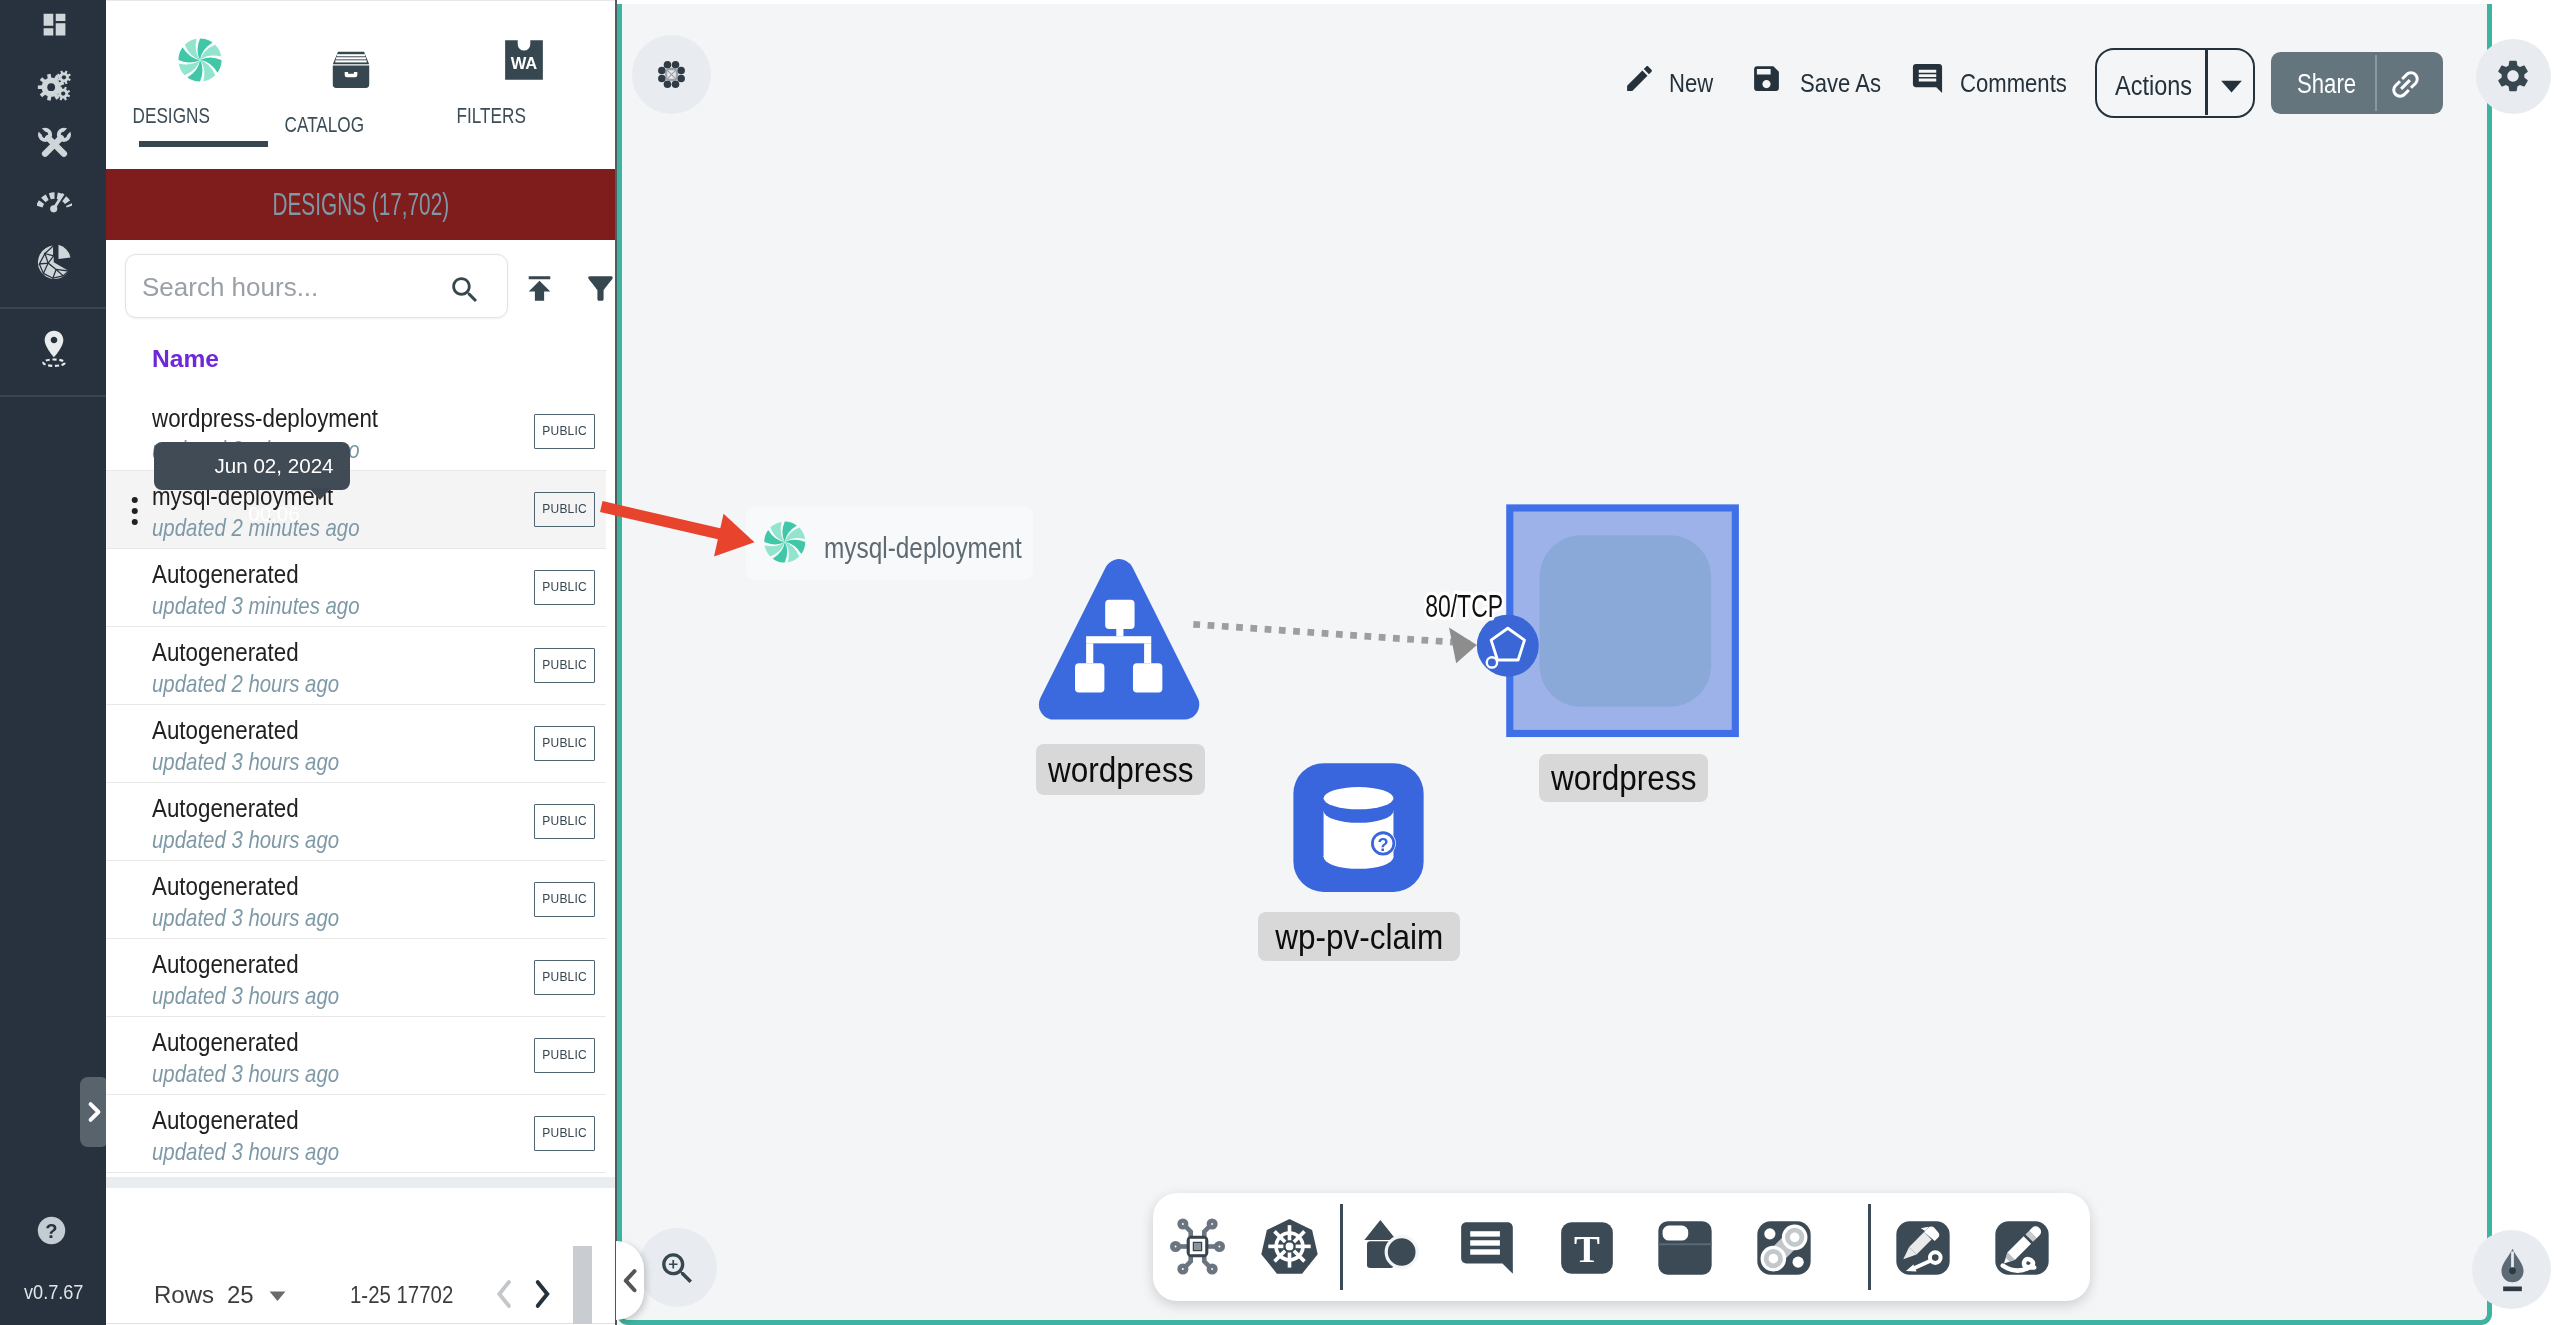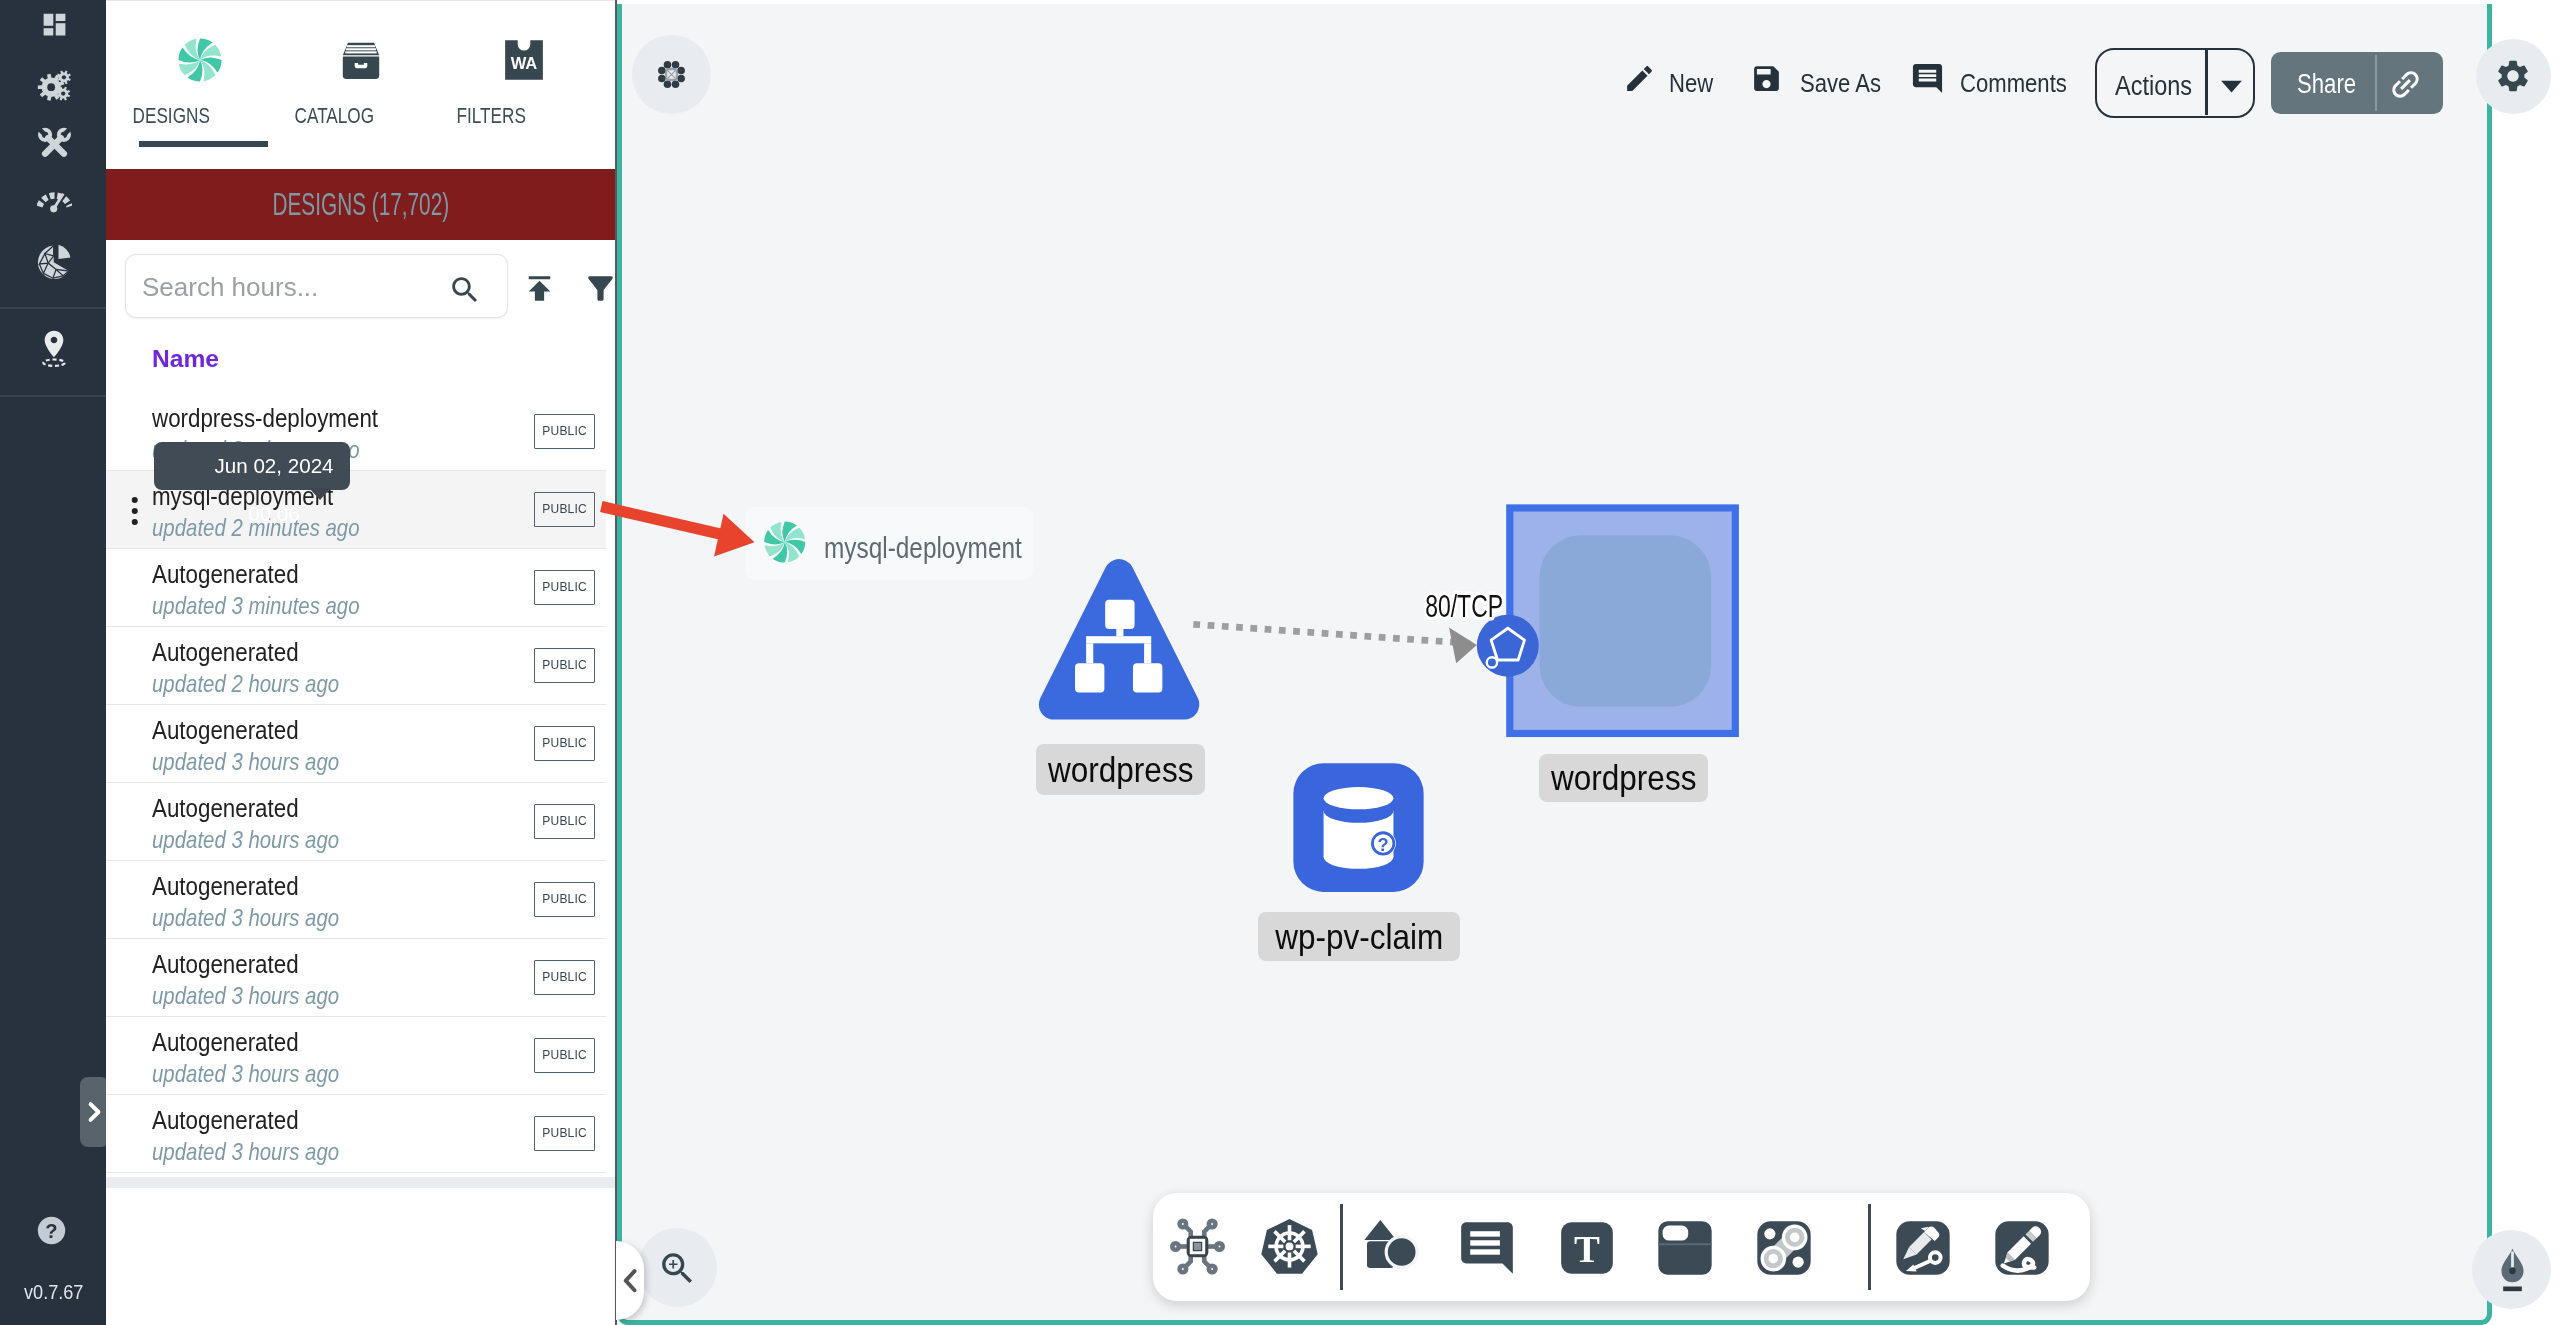--- a/index.html
+++ b/index.html
@@ -129,21 +129,21 @@
           <path d="M32 32 Q45.2 25.0 62.0 32.0 A30 30 0 0 1 56.3 49.6 Q46.9 34.1 32 32 Z" fill="#3fc7a8"></path>
           <path d="M32 32 Q46.3 36.4 53.2 53.2 A30 30 0 0 1 36.7 61.6 Q41.0 44.0 32 32 Z" fill="#93e4cf"></path>
           <path d="M32 32 Q39.0 45.2 32.0 62.0 A30 30 0 0 1 14.4 56.3 Q29.9 46.9 32 32 Z" fill="#3fc7a8"></path>
           <path d="M32 32 Q27.6 46.3 10.8 53.2 A30 30 0 0 1 2.4 36.7 Q20.0 41.0 32 32 Z" fill="#93e4cf"></path>
           <path d="M32 32 Q18.8 39.0 2.0 32.0 A30 30 0 0 1 7.7 14.4 Q17.1 29.9 32 32 Z" fill="#3fc7a8"></path>
           <path d="M32 32 Q17.7 27.6 10.8 10.8 A30 30 0 0 1 27.3 2.4 Q23.0 20.0 32 32 Z" fill="#93e4cf"></path>
         </svg>
       <div class="lbl">DESIGNS</div>
       <div class="abs" style="left:25.4px; top:140px; width:129px; height:5.6px; background:#37474f;"></div>
     </div>
-    <div class="tab" style="left:170px;">
+    <div class="tab" style="left:160px;margin-top:9px;">
       <svg class="abs" style="left:62px; top:37px;" width="46" height="46" viewBox="0 0 24 24" fill="#37474f">
         <path d="M5.2 2.5 h13.6 L21.5 9 H2.5 Z"></path>
         <g stroke="#fff" stroke-width="1.1" fill="none">
             <line x1="4.6" y1="4.3" x2="19.4" y2="4.3"></line>
             <line x1="4.2" y1="5.9" x2="19.8" y2="5.9"></line>
             <line x1="3.8" y1="7.5" x2="20.2" y2="7.5"></line>
           </g>
         <path d="M2.5 9.6 h19 v10 a1.8 1.8 0 0 1 -1.8 1.8 h-15.4 a1.8 1.8 0 0 1 -1.8 -1.8 Z"></path>
         <path d="M8.7 13 v1.6 a1.2 1.2 0 0 0 1.2 1.2 h4.2 a1.2 1.2 0 0 0 1.2 -1.2 V13 h-1.8 v1 h-3 v-1 Z" fill="#fff"></path>
       </svg>
@@ -225,20 +225,35 @@
         <div class="chip">PUBLIC</div>
       </div>
     <div class="row">
         <div class="t">Autogenerated</div>
         <div class="s">updated 3 hours ago</div>
         <div class="chip">PUBLIC</div>
       </div>
   </div>
   <div class="tooltip">Jun 02, 2024 00:06</div>
   <div class="gap"></div>
+  <div class="footer">
+    <div class="abs" style="left:48px; top:93px; font-size:24px; color:#3c3c3c;">Rows</div>
+    <div class="abs" style="left:121px; top:93px; font-size:24px; color:#3c3c3c;">25</div>
+    <svg class="abs" style="left:162px; top:102px;" width="19" height="12.7" viewBox="0 0 24 16">
+        <path d="M2 2 L22 2 L12 14 Z" fill="#6b6b6b"></path>
+      </svg>
+    <div class="abs" style="left:244px; top:93px; font-size:24px; color:#3c3c3c; transform:scaleX(0.85); transform-origin:left center;">1-25 17702</div>
+    <svg class="abs" style="left:387px; top:91px;" width="20.6" height="30" viewBox="0 0 26 38">
+        <path d="M20 4 L8 19 L20 34" fill="none" stroke="#c3c7ca" stroke-width="5" stroke-linecap="round"></path>
+      </svg>
+    <svg class="abs" style="left:427px; top:91px;" width="20.6" height="30" viewBox="0 0 26 38">
+        <path d="M6 4 L18 19 L6 34" fill="none" stroke="#25313b" stroke-width="5" stroke-linecap="round"></path>
+      </svg>
+    <div class="abs" style="left:467px; top:58px; width:19px; height:78px; background:#c9cdd1;"></div>
+  </div>
 </div>
 <div id="vdivider"></div>
 
 <div id="canvas">
     <div id="cc" style="position:absolute; left:-5.6px; top:0; width:1953px; height:1316px;">
 
   <div class="circbtn" style="left:16px; top:31px; width:79px; height:79px;"></div>
   <svg class="abs" style="left:41px; top:56px;" width="29" height="29" viewBox="0 0 36 36">
     <g stroke="#99a0a6" stroke-width="1.5" fill="none">
       <rect x="12" y="12" width="12" height="12"></rect>

